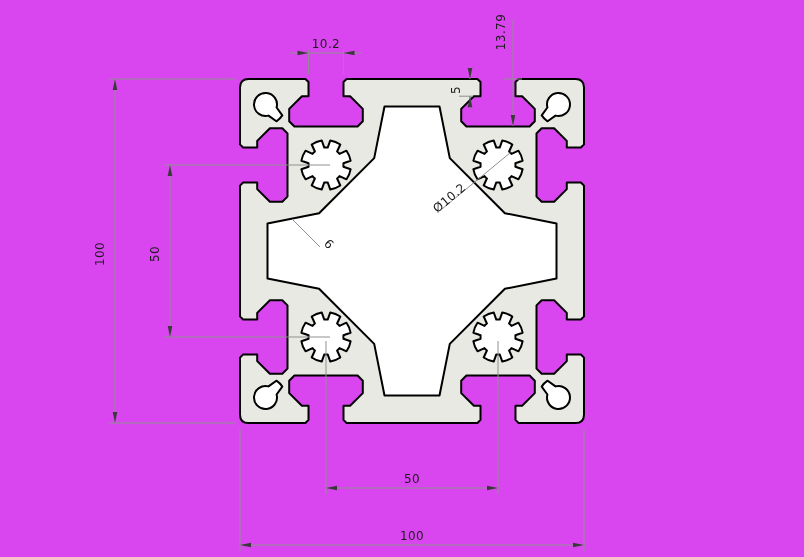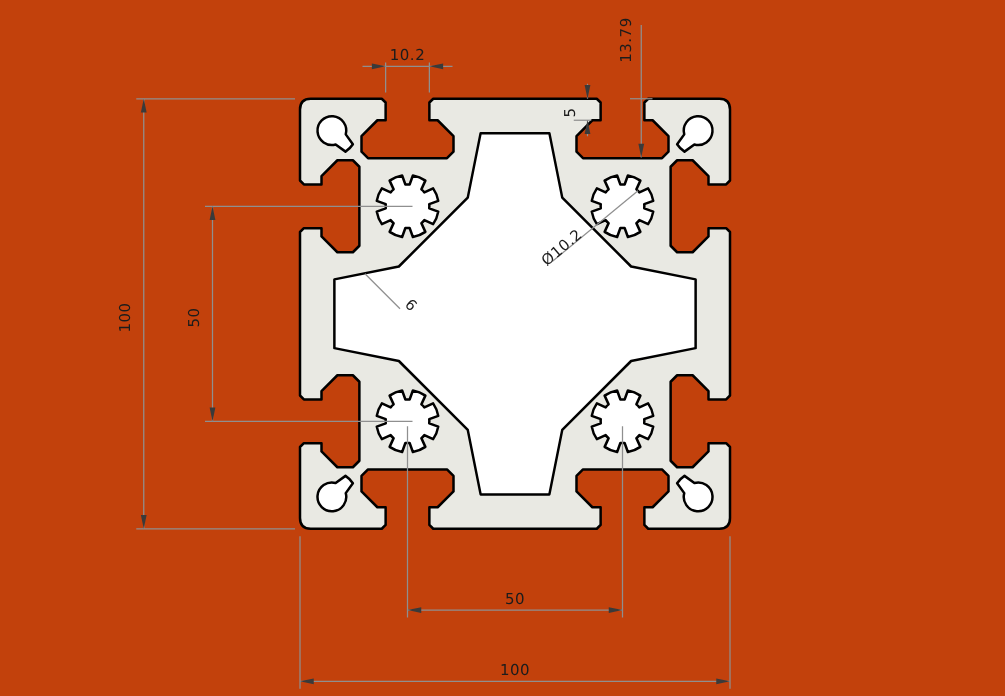--- a/index.html
+++ b/index.html
@@ -1,16 +1,16 @@
 <!DOCTYPE html>
 <html><head>
 <meta charset="utf-8">
 <style>
   html,body{margin:0;padding:0;background:#ffffff;}
-  .stage{position:relative;width:804px;height:557px;background:#c2410c;overflow:hidden;
+  .stage{position:relative;width:804px;height:557px;background:#d946ef;overflow:hidden;
          font-family:"DejaVu Sans", sans-serif;}
   svg{display:block;}
   .dim-text{font-family:"DejaVu Sans", sans-serif;font-size:12px;fill:#1c1c1c;letter-spacing:.4px;}
   .body-path{fill:#e9e9e3;stroke:#000;stroke-width:2;stroke-linejoin:round;stroke-linecap:round;}
   .cutout{fill:#ffffff;stroke:#000;stroke-width:2;stroke-linejoin:round;}
   .dimline{stroke:#8f8f8f;stroke-width:1;fill:none;}
   .arrow{fill:#3a3a3a;stroke:none;}
 </style>
 </head>
 <body>

